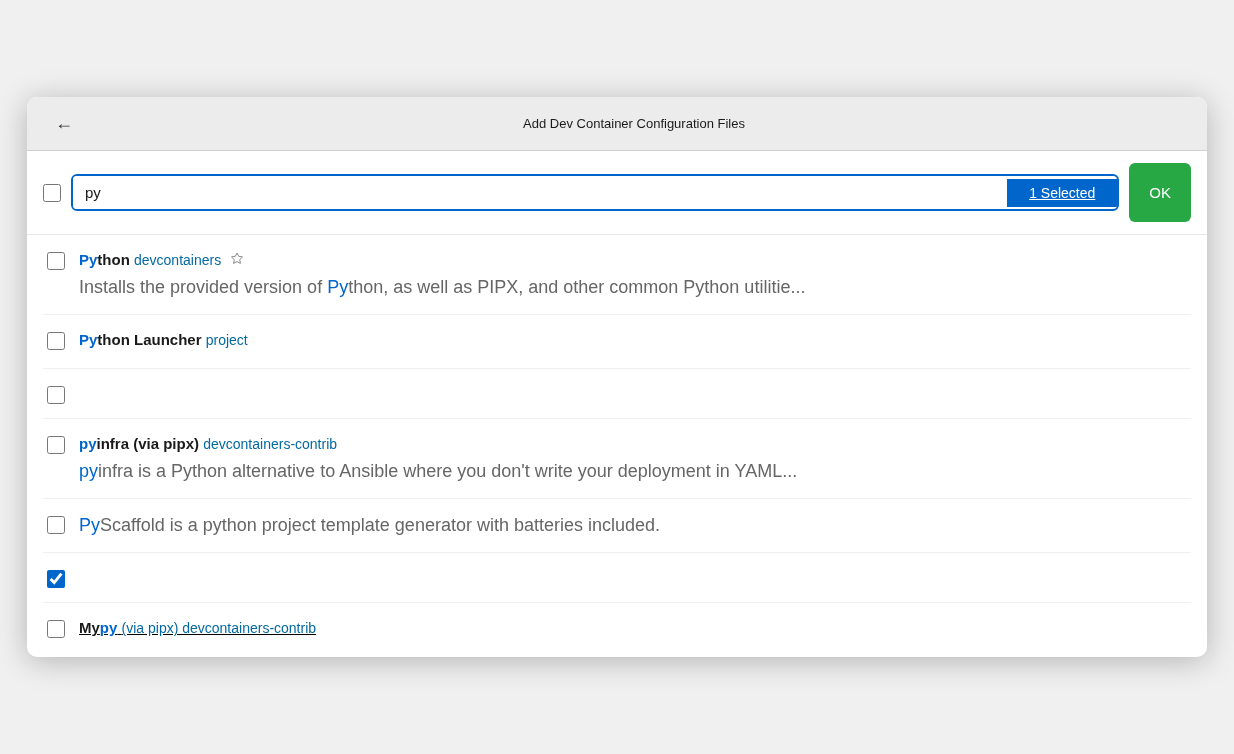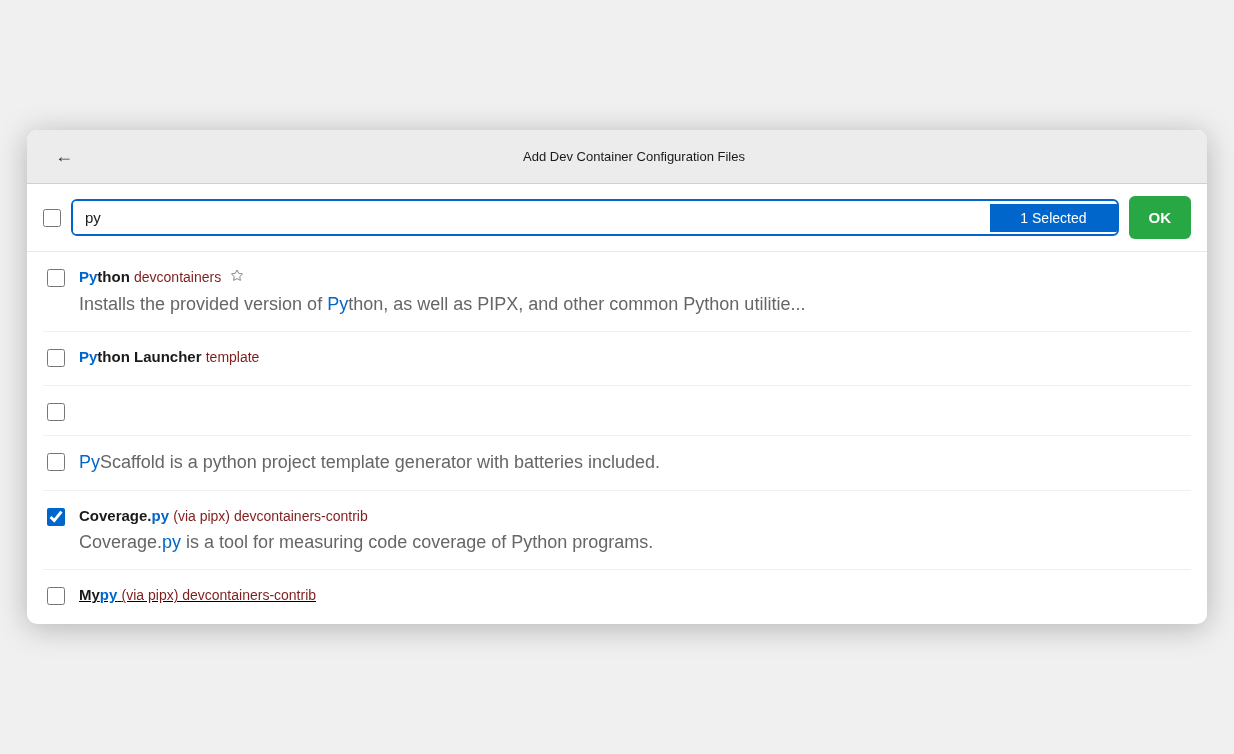--- a/index.html
+++ b/index.html
@@ -67,33 +67,34 @@
       flex: 1;
       border: none;
       outline: none;
       padding: 8px 12px;
       font-size: 15px;
       color: #1a1a1a;
     }
     .selected-badge {
       background: #0066cc;
       color: white;
-      padding: 6px 30px;
+      padding: 6px 22px;
       font-size: 14px;
       font-weight: 500;
       white-space: nowrap;
+      text-decoration: underline;
     }
     .ok-button {
       background: #28a745;
       color: white;
       border: none;
       border-radius: 6px;
-      padding: 13px 20px;
+      padding: 21px 20px;
       font-size: 15px;
-      font-weight: 700;
+      font-weight: 400;
       cursor: pointer;
     }
     .list {
       padding: 0 16px;
       max-height: 580px;
       overflow-y: auto;
     }
     .list-item {
       display: flex;
       align-items: flex-start;
@@ -112,21 +113,21 @@
     }
     .item-content { flex: 1; }
     .item-title {
       font-size: 15px;
       color: #1a1a1a;
       margin-bottom: 4px;
       line-height: 1.4;
     }
     .item-title .highlight { color: #0066cc; }
     .item-title .source {
-      color: #7f1d1d;
+      color: #0369a1;
       font-weight: 400;
       font-size: 14px;
       text-align: right;
     }
     .item-desc {
       font-size: 18px;
       color: #666;
       line-height: 1.4;
     }
     .item-desc .highlight { color: #0066cc; }
@@ -173,46 +174,49 @@
         </div>
         <div class="item-desc">Installs the provided version of <span class="highlight">Py</span>thon, as well as PIPX, and other common Python utilitie...</div>
       </div>
     </div>
 
     <div class="list-item">
       <input type="checkbox" class="item-checkbox" style="">
       <div class="item-content">
         <div class="item-title">
           <strong><span class="highlight">Py</span>thon Launcher</strong>
-          <span class="source"> template</span>
-        </div>
-      </div>
-    </div>
-
-    <div class="list-item">
-      <input type="checkbox" class="item-checkbox" style="">
-    </div>
-
+          <span class="source"> project</span>
+        </div>
+      </div>
+    </div>
+
+    <div class="list-item">
+      <input type="checkbox" class="item-checkbox" style="">
+    </div>
+
+    <div class="list-item">
+      <input type="checkbox" class="item-checkbox" style="">
+      <div class="item-content">
+        <div class="item-title">
+          <strong><span class="highlight">py</span>infra (via pipx)</strong>
+          <span class="source"> devcontainers-contrib</span>
+        </div>
+        <div class="item-desc"><span class="highlight">py</span>infra is a Python alternative to Ansible where you don't write your deployment in YAML...</div>
+      </div>
+    </div>
 
     <div class="list-item">
       <input type="checkbox" class="item-checkbox" style="">
       <div class="item-content">
         <div class="item-desc"><span class="highlight">Py</span>Scaffold is a python project template generator with batteries included.</div>
       </div>
     </div>
 
     <div class="list-item">
       <input type="checkbox" class="item-checkbox" checked="" style="">
-      <div class="item-content">
-        <div class="item-title">
-          <strong>Coverage.<span class="highlight">py</span></strong>
-          <span class="source"> (via pipx)  devcontainers-contrib</span>
-        </div>
-        <div class="item-desc">Coverage.<span class="highlight">py</span> is a tool for measuring code coverage of Python programs.</div>
-      </div>
     </div>
 
     <div class="list-item">
       <input type="checkbox" class="item-checkbox" style="">
       <div class="item-content">
         <div class="item-title">
           <strong>My<span class="highlight">py</span></strong>
           <span class="source"> (via pipx)  devcontainers-contrib</span>
         </div>
       </div>

